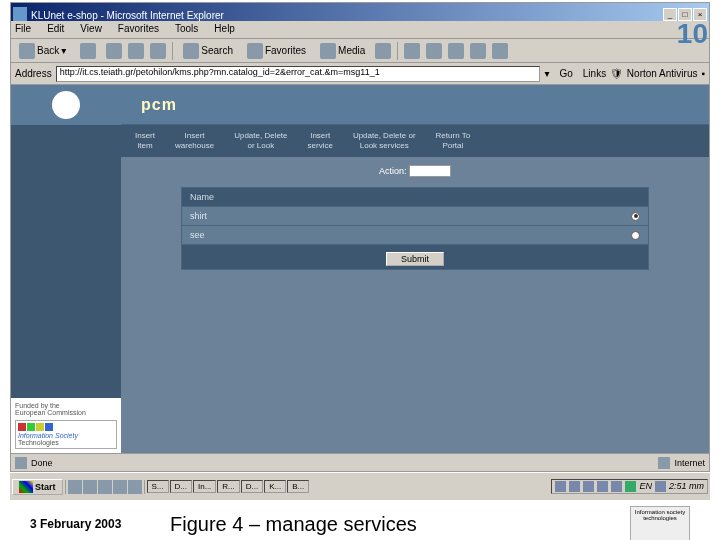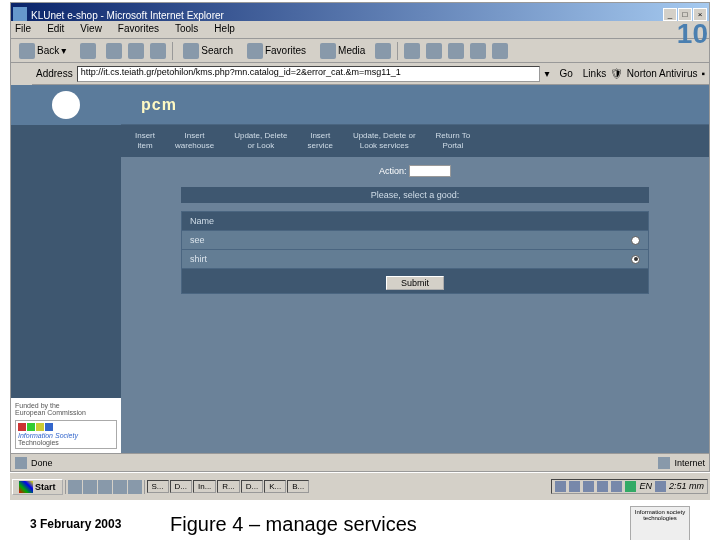--- a/index.html
+++ b/index.html
@@ -16,21 +16,21 @@
 .titlebar-btn { width: 14px; height: 13px; background: #d4d0c8; border: 1px solid #fff; font-size: 8px; text-align: center; line-height: 11px; }
 
 .menubar { height: 18px; display: flex; padding: 2px 4px; font-size: 10px; gap: 16px; border-bottom: 1px solid #999; }
 .menubar span { cursor: default; }
 
 .toolbar { height: 24px; display: flex; align-items: center; padding: 0 4px; gap: 6px; border-bottom: 1px solid #999; font-size: 10px; }
 .tb-btn { display: flex; align-items: center; gap: 2px; padding: 2px 4px; }
 .tb-icon { width: 16px; height: 16px; background: #8899aa; border-radius: 2px; }
 .tb-sep { width: 1px; height: 18px; background: #999; }
 
-.addressbar { height: 22px; display: flex; align-items: center; padding: 0 4px; gap: 4px; font-size: 10px; border-bottom: 1px solid #999; margin-left: 21px; }
+.addressbar { height: 22px; display: flex; align-items: center; padding: 0 4px; gap: 4px; font-size: 10px; border-bottom: 1px solid #999; }
 .addr-label { }
 .addr-input { flex: 1; height: 16px; background: #fff; border: 1px inset #999; padding: 0 3px; font-size: 9px; overflow: hidden; white-space: nowrap; }
 .go-btn { padding: 0 6px; }
 .links-label { }
 
 .content-area { height: 368px; display: flex; background: #fff; }
 
 .left-col { width: 110px; background: #fff; display: flex; flex-direction: column; }
 .logo-box { height: 40px; background: #5b7b9b; display: flex; align-items: center; justify-content: center; }
 .logo-circle { width: 28px; height: 28px; background: #fff; border-radius: 50%; }
@@ -191,31 +191,30 @@
 Look services</div>
         <div class="nav-tab" style="white-space:pre-line">Return To
 Portal</div>
       </div>
 
       <div class="page-body">
         <div class="action-row">
           <span>Action:</span>
           <span class="action-select"><span>Update</span> ▾</span>
         </div>
-        <div class="section-header">Please, select a good:</div>
 
         <div class="goods-table">
           <div class="goods-header-row">Name</div>
           <div class="goods-row">
+            <span>shirt</span>
+            <div class="radio checked"></div>
+          </div>
+          <div class="goods-row">
             <span>see</span>
             <div class="radio"></div>
-          </div>
-          <div class="goods-row">
-            <span>shirt</span>
-            <div class="radio checked"></div>
           </div>
           <div class="submit-row">
             <button class="submit-btn">Submit</button>
           </div>
         </div>
       </div>
     </div>
 
   </div>
 

